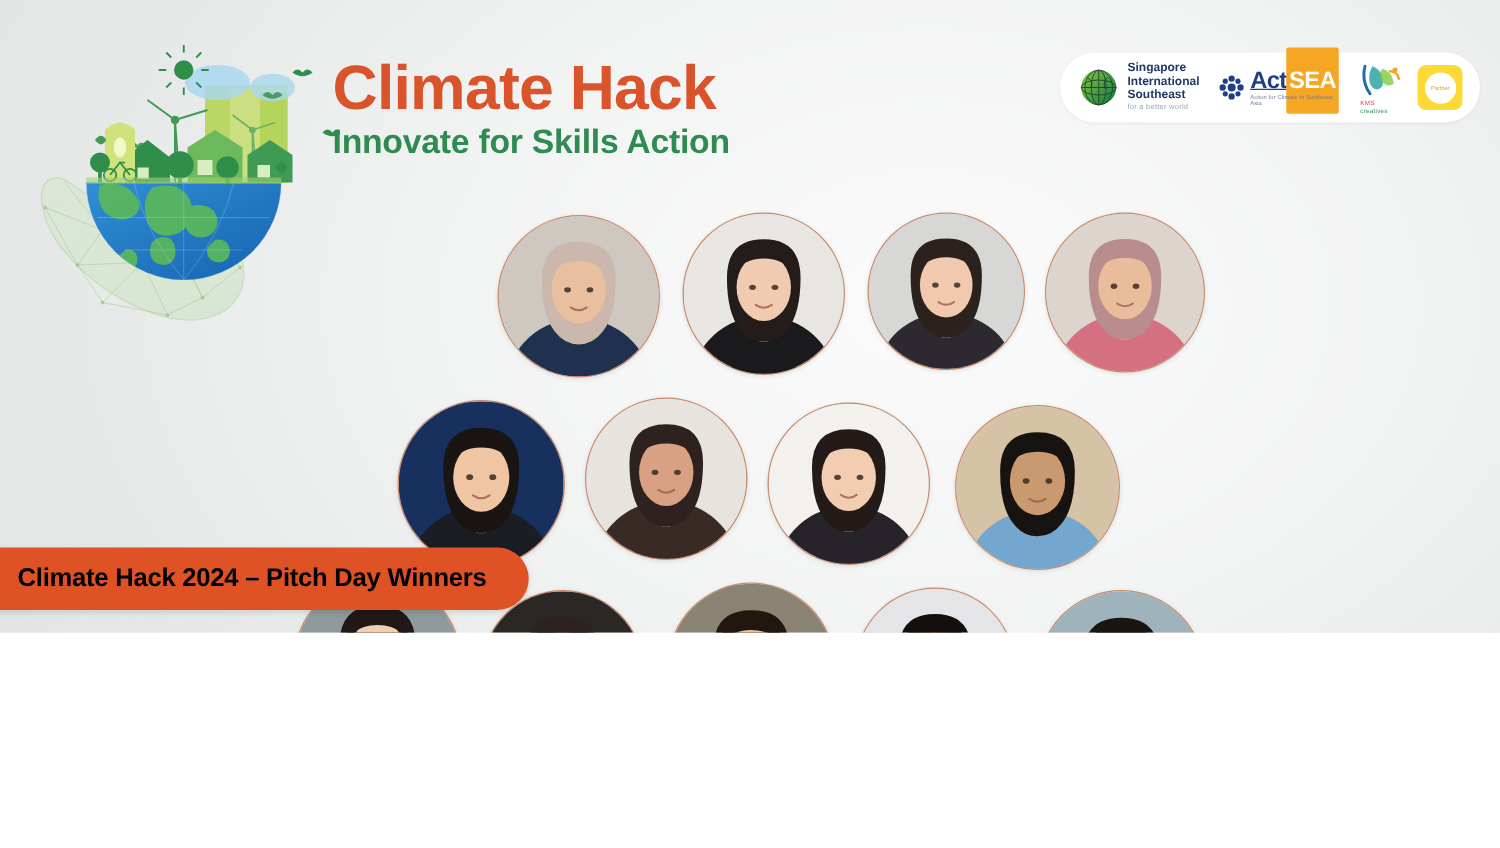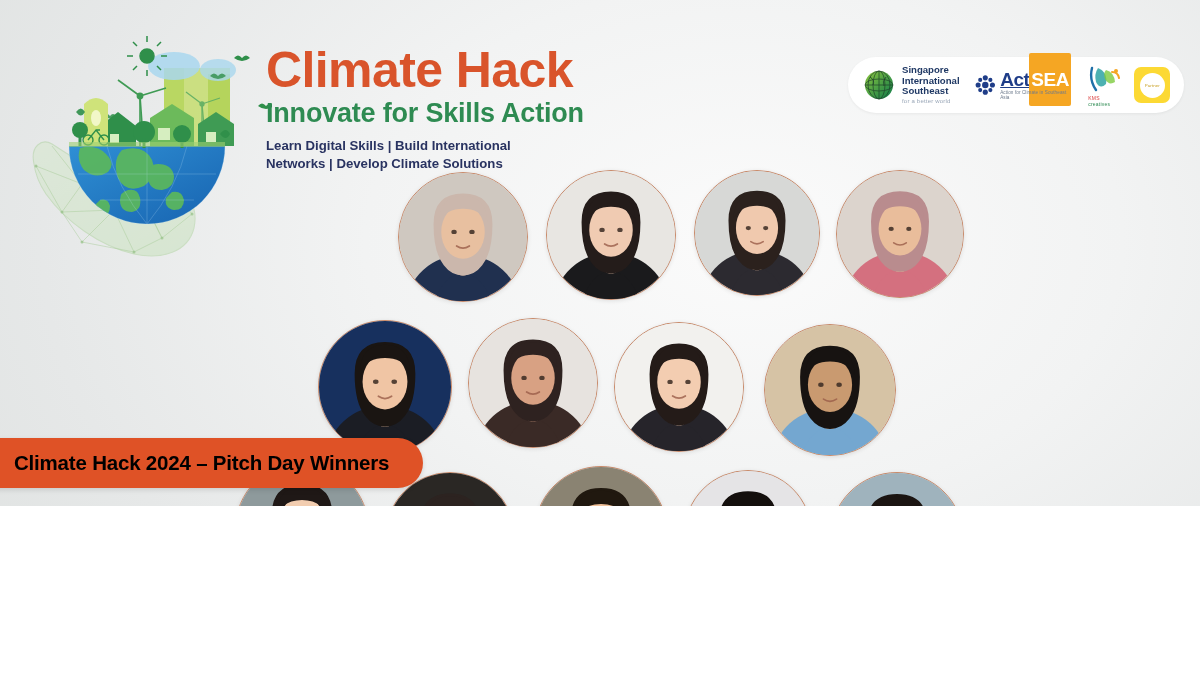--- a/index.html
+++ b/index.html
@@ -59,21 +59,21 @@
     font-weight: bold;
     line-height: 1.33;
     color: #293361;
     max-width: 300px;
   }
 
   
   #logo-bar {
     position: absolute;
     left: 848px;
-    top: 57px;
+    top: 42px;
     width: 336px;
     height: 56px;
     background: #ffffff;
     border-radius: 28px;
     display: flex;
     align-items: center;
     gap: 0px;
     padding: 0 14px;
     box-shadow: 0 1px 3px rgba(0,0,0,0.06);
   }
@@ -282,21 +282,20 @@
           <path d="M198,120 q6,-8 10,0 q-4,8 -10,0 Z"></path>
           <path d="M54,98 q5,-7 9,0 q-4,7 -9,0 Z"></path>
         </g>
       </g>
     </svg>
   </div>
 
   <div id="title-block">
     <div id="main-title">Climate Hack</div>
     <div id="sub-title">Innovate for Skills Action</div>
-    <div id="tagline">Learn Digital Skills | Build International Networks | Develop Climate Solutions</div>
   </div>
 
   <div id="logo-bar">
 
     <div class="logo-cell" id="logo-sif">
       <svg width="34" height="34" viewBox="0 0 34 34">
         <defs>
           <linearGradient id="gl" x1="0" y1="0" x2="1" y2="1">
             <stop offset="0%" stop-color="#8cc63f"></stop>
               <stop offset="100%" stop-color="#0d7a4a"></stop>

